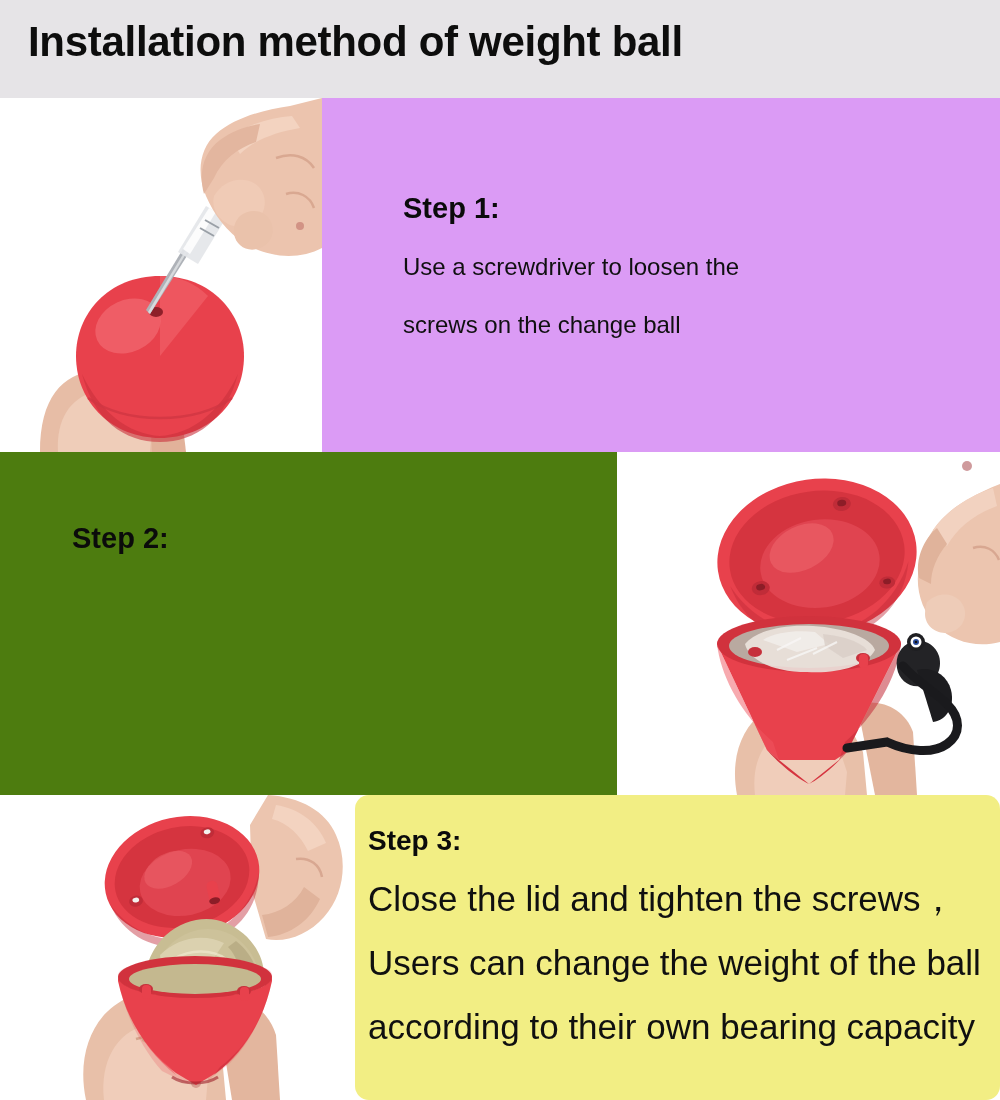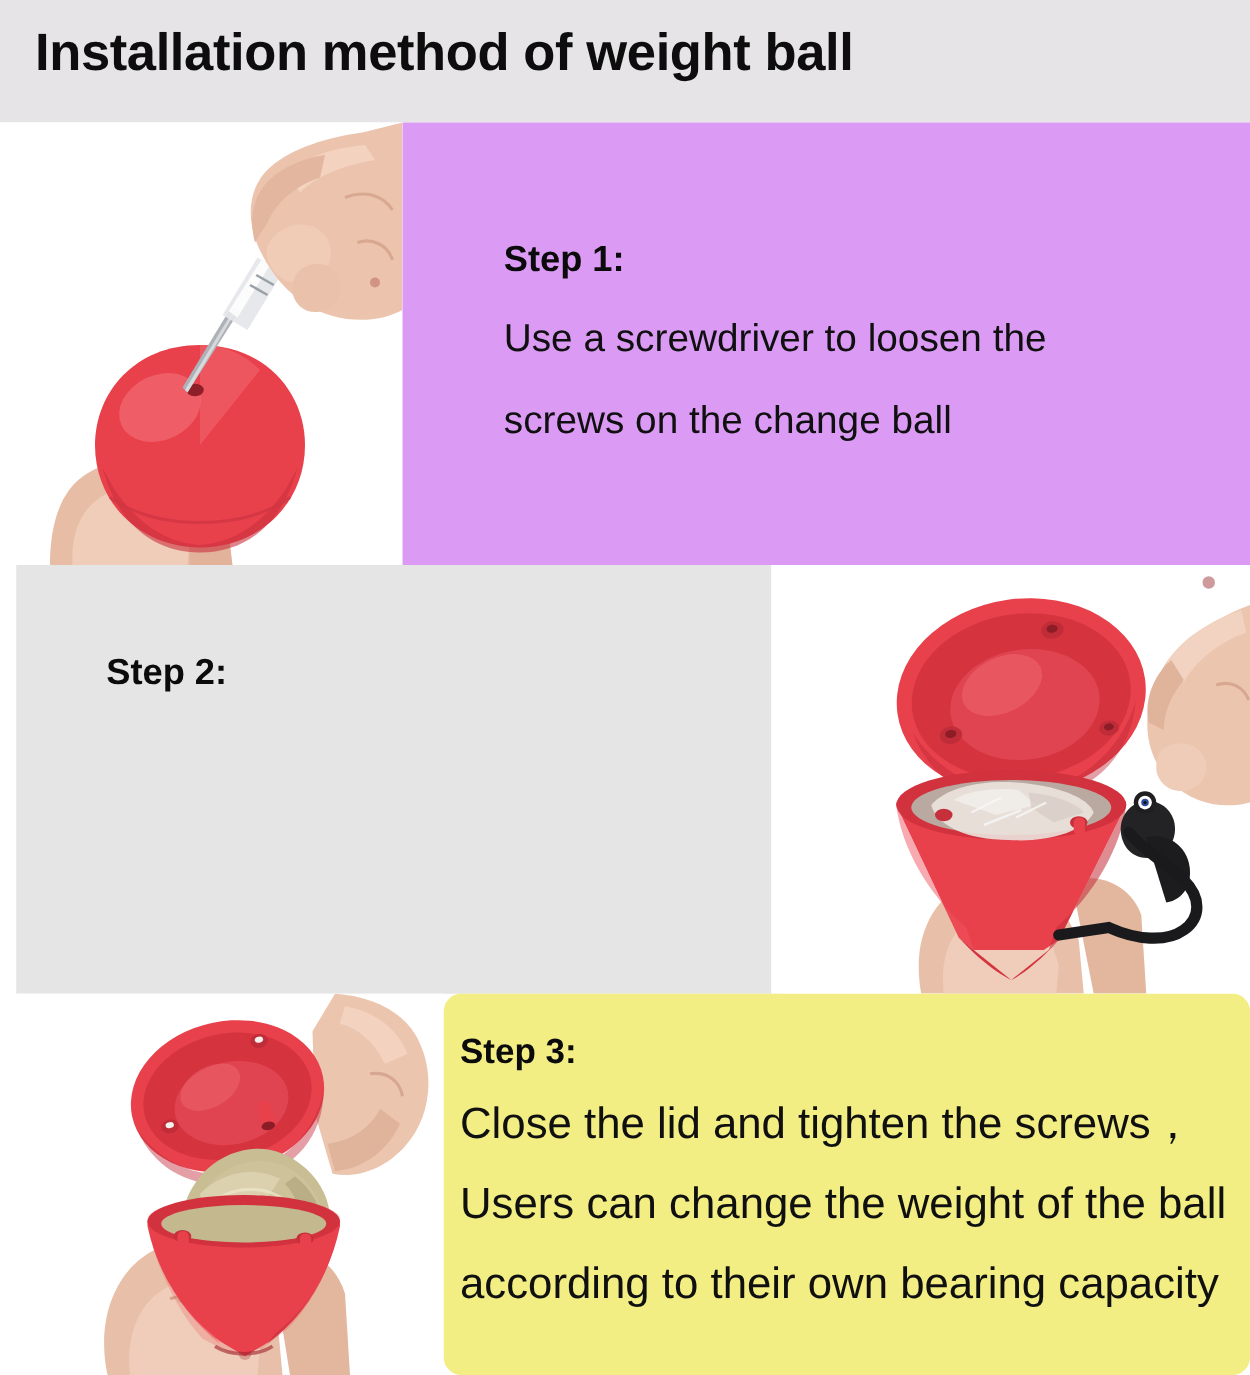--- a/index.html
+++ b/index.html
@@ -58,36 +58,36 @@
     top: 0;
     height: 100%;
     box-sizing: border-box;
     overflow: hidden;
   }
 
   
   .r1-photo { left: 0;   width: 322px; }
   .r1-text  { left: 322px; width: 678px; background: #db9bf5; padding: 96px 0 0 81px; }
   
-  .r2-text  { left: 13px;   width: 617px; background: #e5e5e5; padding: 72px 0 0 72px; }
+  .r2-text  { left: 0;   width: 617px; background: #4d7c0f; padding: 72px 0 0 72px; }
   .r2-photo { left: 617px; width: 383px; }
   
   .r3-photo { left: 0;   width: 355px; }
   .r3-text  { left: 355px; width: 645px; background: #f2ee84; padding: 32px 0 0 13px; border-radius: 14px; }
 
   .step-head {
     font-size: 29px;
     font-weight: bold;
     color: #0b0b0b;
     line-height: 1;
     margin: 0 0 32px 0;
     white-space: nowrap;
   }
   .step-line {
-    font-size: 31px;
+    font-size: 24px;
     font-weight: normal;
     color: #101010;
     line-height: 1;
     margin: 0 0 34px 0;
     white-space: nowrap;
   }
   .step-line:last-child { margin-bottom: 0; }
 
   .r3-text .step-head { font-size: 28px; margin-bottom: 26px; }
   .r3-text .step-line { font-size: 35px; margin-bottom: 29px; }

